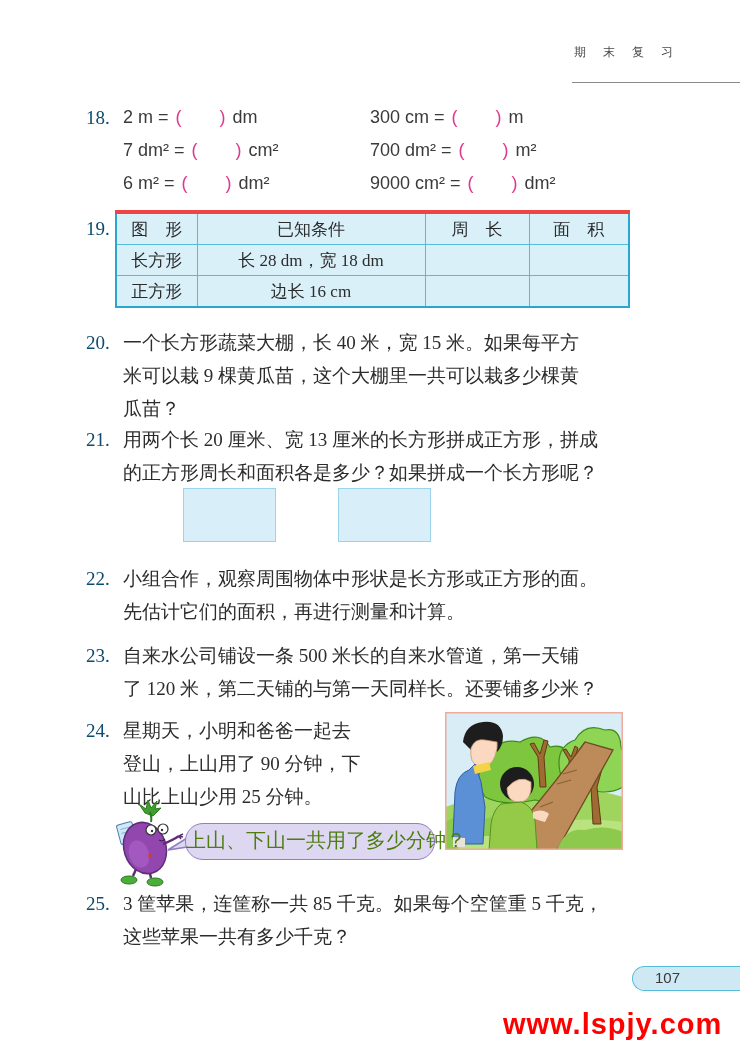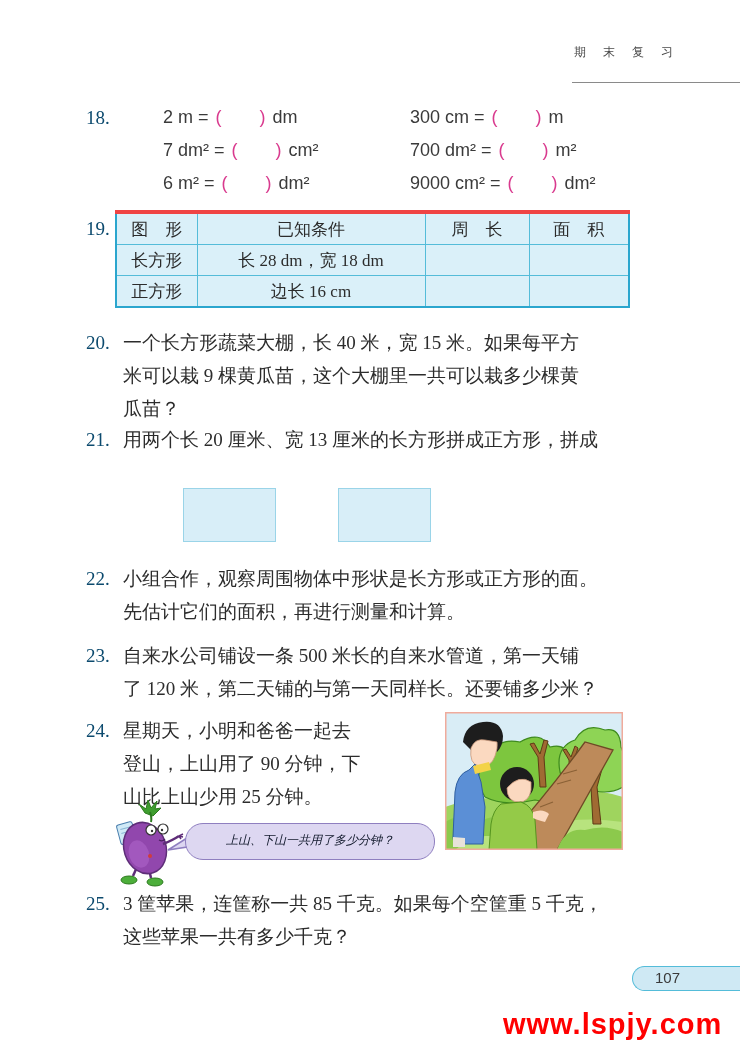--- a/index.html
+++ b/index.html
@@ -19,21 +19,21 @@
   }
   
   .problem{ position:absolute; left:86px; width:575px; display:flex; }
   .pnum{
     flex:0 0 37px; font-size:19px; color:#0c4a6e; line-height:33px;
     font-family:"Liberation Serif","DejaVu Serif",serif;
   }
   .plines{ flex:1; font-size:19px; line-height:33px; color:#2c2c2c; }
   .plines div{ white-space:nowrap; }
   
-  .conv-grid{ font-family:"Liberation Sans","DejaVu Sans",sans-serif; font-size:18px;margin-left:40px; }
+  .conv-grid{ font-family:"Liberation Sans","DejaVu Sans",sans-serif; font-size:18px; }
   .conv-row{ display:flex; height:33px; align-items:center; }
   .conv-item{ white-space:nowrap; color:#3a3a3a; }
   .conv-item.colL{ width:247px; }
   .mp{ color:#d93a8e; padding:0 2px; }
   .gap{ display:inline-block; width:34px; }
   
   .t19{
     position:absolute; left:115px; top:210px; width:513px;
     border-collapse:collapse; table-layout:fixed; background:#daf0f9;
     font-size:17px; color:#2c2c2c;
@@ -47,23 +47,22 @@
   .t19 tr:last-child td{ border-bottom:2px solid #2ba6ce; }
   
   .ansbox{
     position:absolute; top:488px; width:91px; height:52px;
     background:#d8eef8; border:1.5px solid #9ad4e8;
   }
   
   .bubble{
     position:absolute; left:185px; top:823px; width:248px; height:35px;
     background:#ddd7f1; border:1.5px solid #8f7fc0; border-radius:18px;
-    font-size:12px; line-height:33px; text-align:center; color:#0f172a;
+    font-size:20px; line-height:33px; text-align:center; color:#4d7c0f;
     white-space:nowrap;
-    font-style:italic;
   }
   .bubble-tail{ position:absolute; left:166px; top:836px; }
   
   .mascot{ position:absolute; left:103px; top:795px; width:88px; height:92px; }
   .illus{ position:absolute; left:445px; top:712px; width:178px; height:138px; }
   
   .pagepill{
     position:absolute; right:0; top:966px; width:108px; height:25px;
     background:#cfe9f4; border:1.5px solid #54bcd9; border-right:none;
     border-radius:14px 0 0 14px; box-sizing:border-box;
@@ -141,20 +140,21 @@
       <div>一个长方形蔬菜大棚，长 40 米，宽 15 米。如果每平方</div>
       <div>米可以栽 9 棵黄瓜苗，这个大棚里一共可以栽多少棵黄</div>
       <div>瓜苗？</div>
     </div>
   </div>
 
   <div class="problem" style="top:423px">
     <span class="pnum">21.</span>
     <div class="plines">
       <div>用两个长 20 厘米、宽 13 厘米的长方形拼成正方形，拼成</div>
+      <div>的正方形周长和面积各是多少？如果拼成一个长方形呢？</div>
     </div>
   </div>
   <div class="ansbox" style="left:183px"></div>
   <div class="ansbox" style="left:338px"></div>
 
   <div class="problem" style="top:562px">
     <span class="pnum">22.</span>
     <div class="plines">
       <div>小组合作，观察周围物体中形状是长方形或正方形的面。</div>
       <div>先估计它们的面积，再进行测量和计算。</div>

